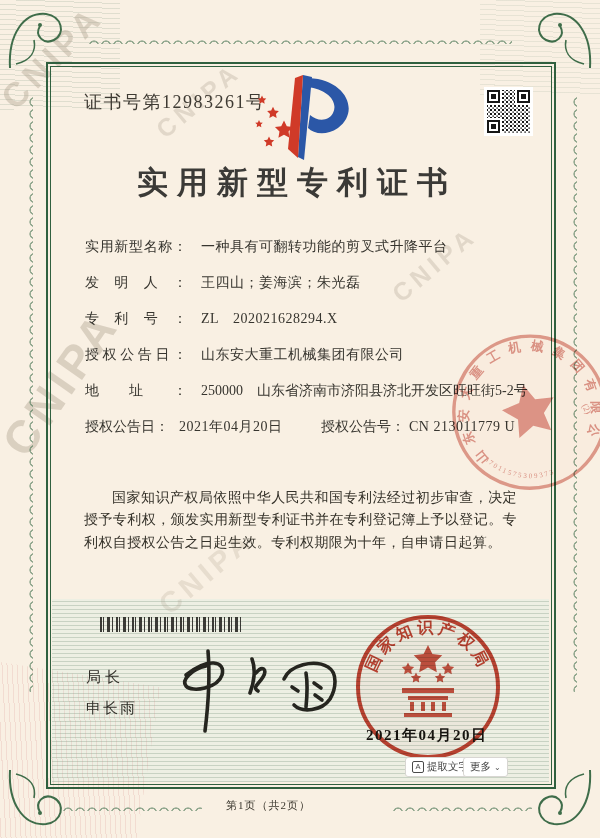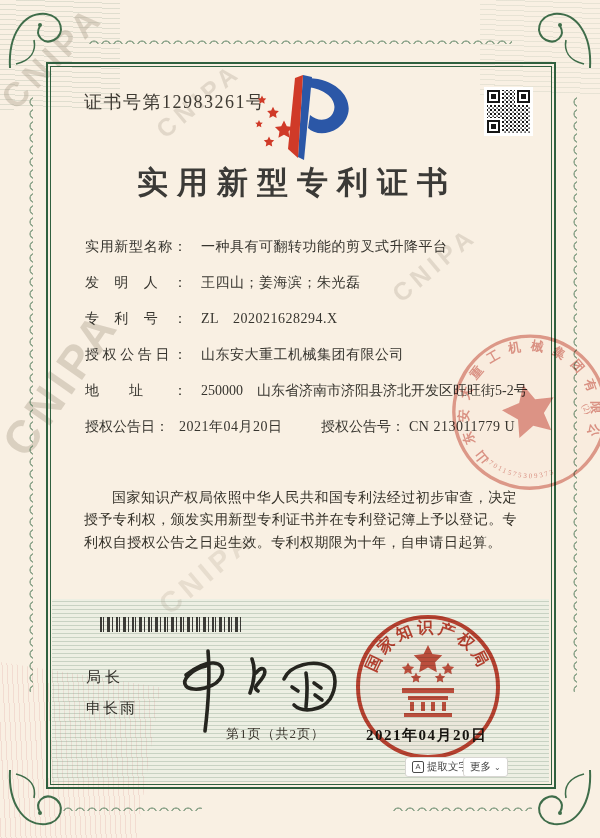--- a/index.html
+++ b/index.html
@@ -56,21 +56,21 @@
 
   .director-label{position:absolute;left:86px;top:668px;z-index:3;font-size:15px;letter-spacing:4px;color:#2f2d27;}
   .director-name{position:absolute;left:86px;top:699px;z-index:3;font-size:15px;letter-spacing:2px;color:#2f2d27;}
   .signature{position:absolute;left:172px;top:645px;z-index:3;}
 
   .official-seal{position:absolute;left:353px;top:612px;z-index:4;mix-blend-mode:multiply;opacity:.95;}
   .company-seal{position:absolute;left:448px;top:330px;z-index:4;mix-blend-mode:multiply;opacity:.92;transform:rotate(-14deg);}
   .seal-date{position:absolute;left:366px;top:726px;z-index:5;font-size:15px;font-weight:bold;
     letter-spacing:1.5px;color:#16130f;}
 
-  .page-indicator{position:absolute;left:226px;top:725px;z-index:3;font-size:13px;letter-spacing:1px;color:#3c382f;}
+  .page-indicator{position:absolute;left:226px;top:798px;z-index:3;font-size:11px;letter-spacing:1px;color:#3c382f;}
 
   
   .chip{position:absolute;top:757px;height:18px;z-index:6;display:flex;align-items:center;gap:3px;
     background:#ffffff;border:1px solid #d8d6d2;border-radius:3px;padding:0 6px;
     font-family:"Liberation Sans","DejaVu Sans",sans-serif;font-size:10.5px;color:#3f3f3f;cursor:pointer;}
   .chip-extract{left:405px;}
   .chip-more{left:463px;}
   .chip-icon{display:inline-block;width:10px;height:10px;border:1px solid #4a4a4a;border-radius:2px;
     font-size:7.5px;line-height:10px;text-align:center;color:#4a4a4a;}
   .chip-caret{font-size:8px;color:#555;}

